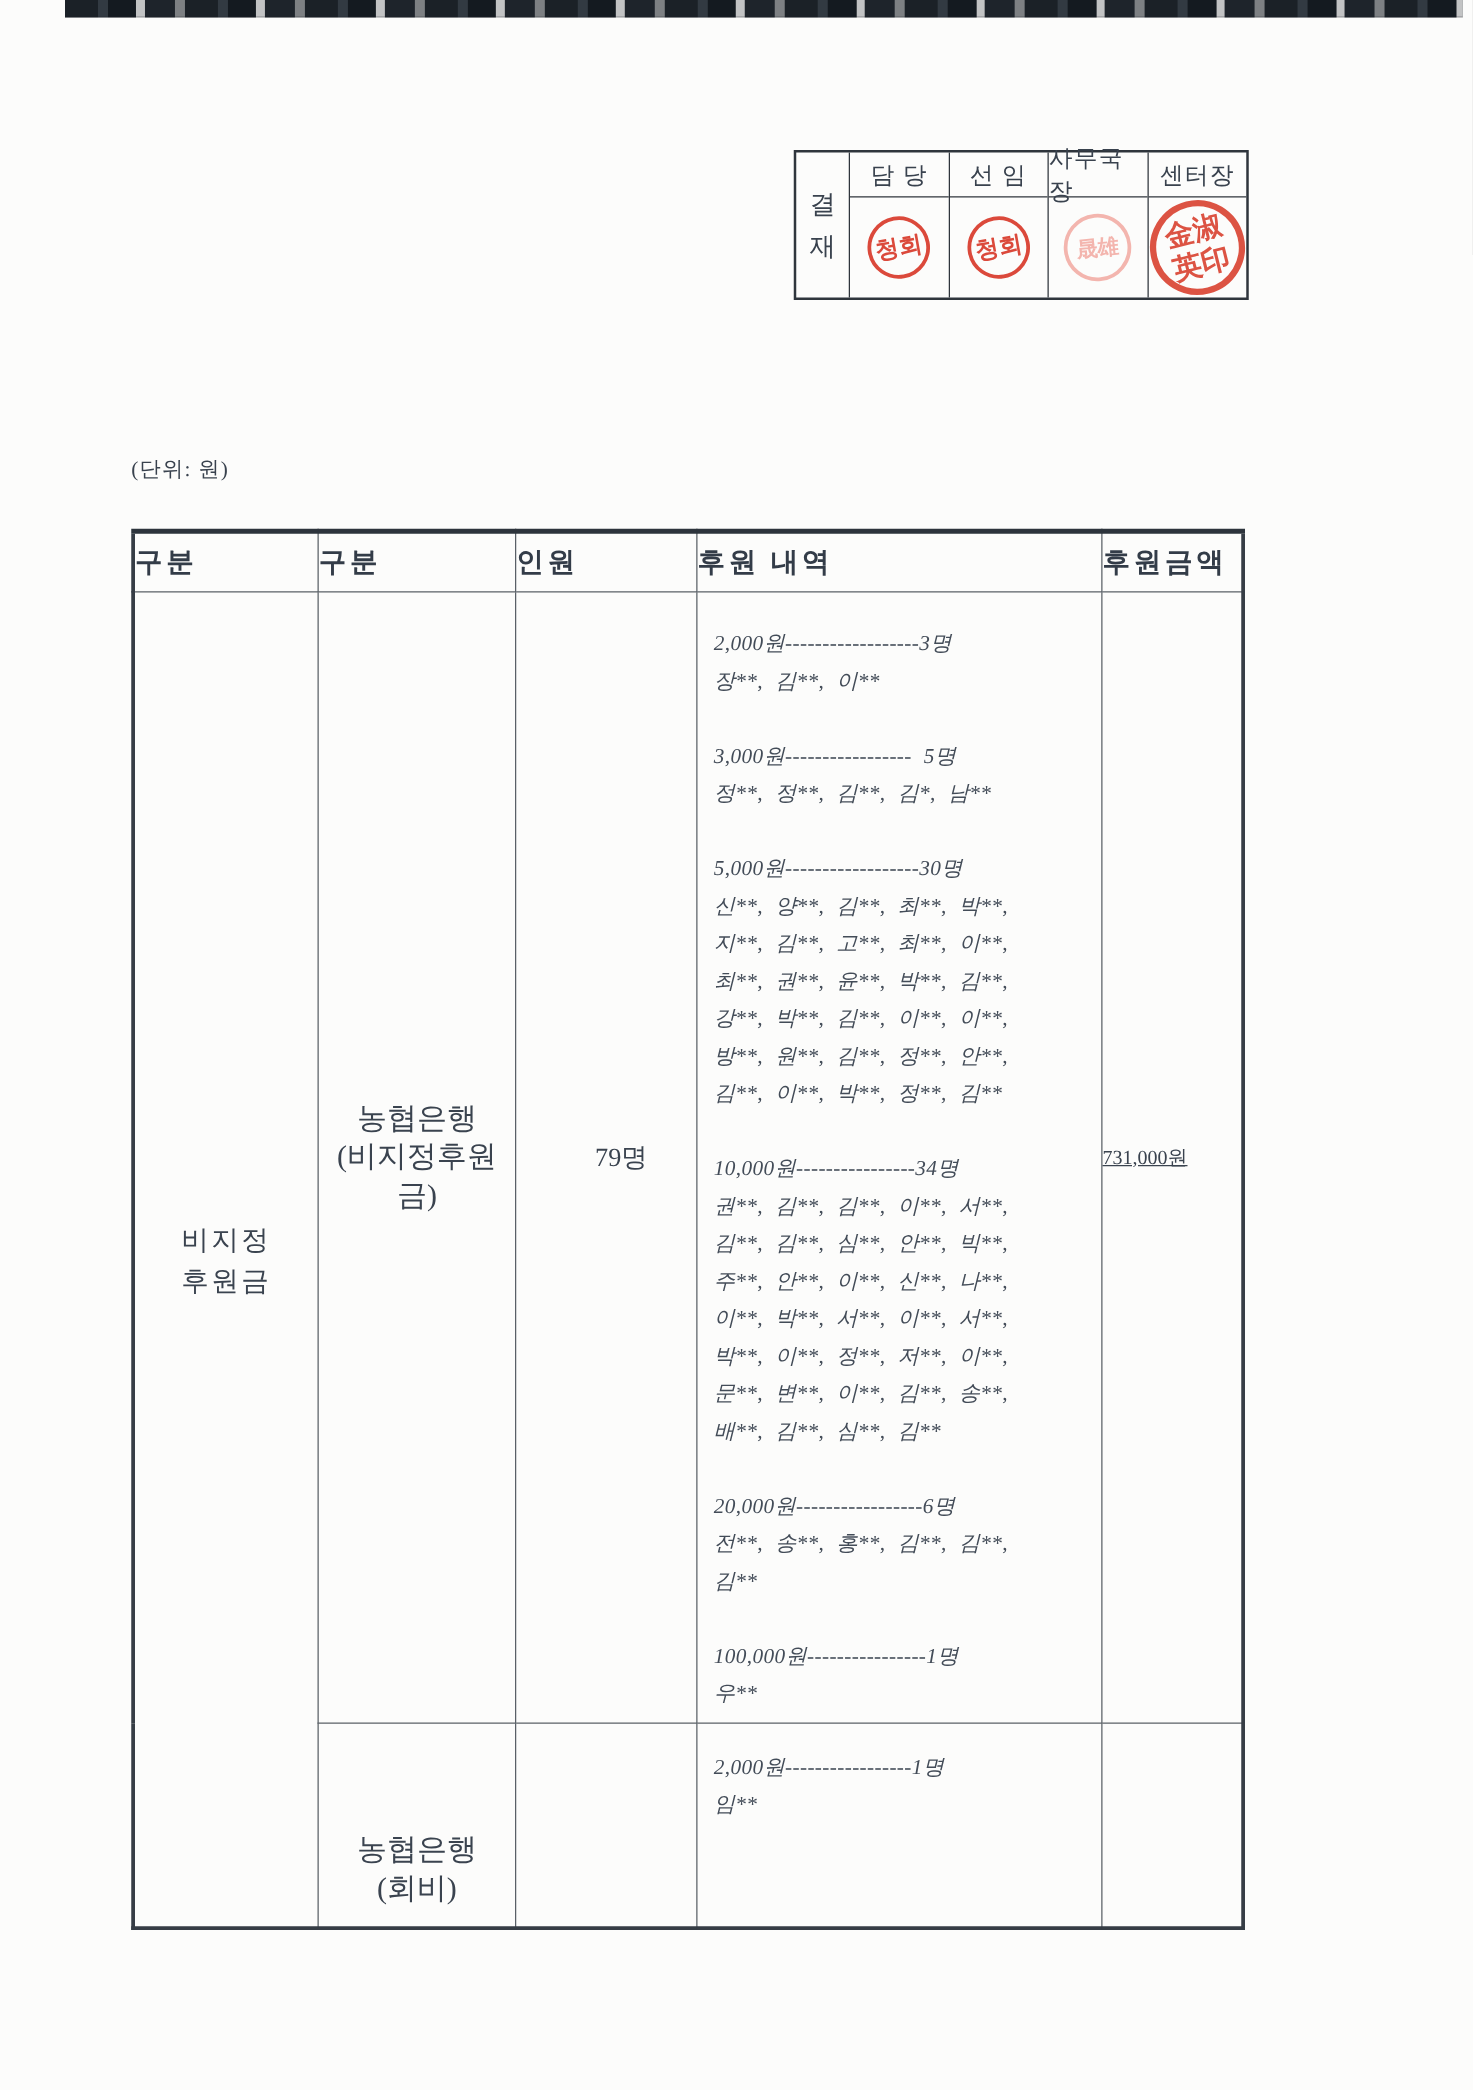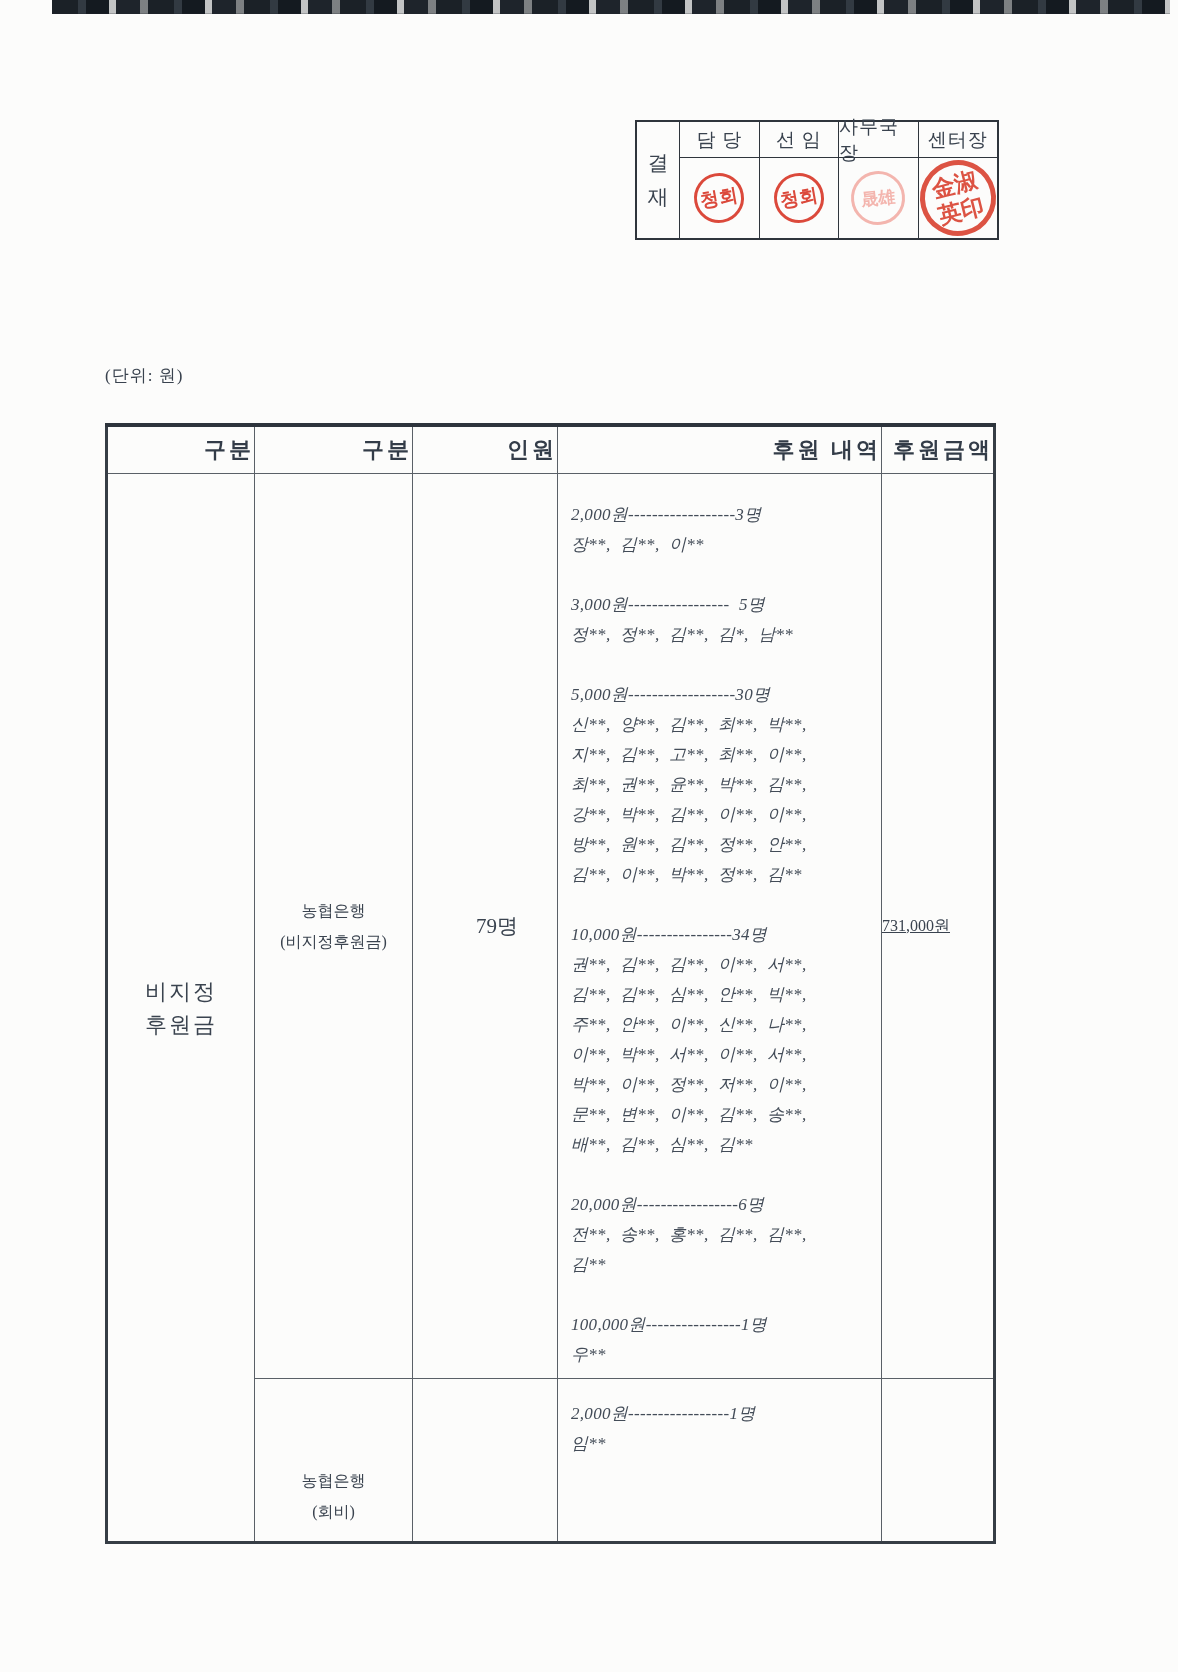--- a/index.html
+++ b/index.html
@@ -56,29 +56,29 @@
   
   .main-table {
     position:absolute; left:105px; top:423px; width:888px;
     border-collapse:collapse; table-layout:fixed;
     border:3px solid #363d45; border-top:4px solid #2d343c;
     font-size:21px; color:#3a434f;
   }
   .main-table th, .main-table td { border:1px solid #5a6067; padding:0; }
   .main-table th {
     height:46px; font-size:22px; font-weight:700; letter-spacing:3px;
-    text-align:right; color:#333c48;
+    text-align:left; color:#333c48;
   }
   td.cat {
     text-align:center; vertical-align:middle; white-space:pre-line;
     font-size:22px; line-height:33px; letter-spacing:2px;margin-left:32px;
   }
   td.src {
     text-align:center; vertical-align:middle; white-space:pre-line;
-    font-size:16px; line-height:31px; height:904px;
+    font-size:24px; line-height:31px; height:904px;
   }
   td.src2 { vertical-align:bottom; padding-bottom:14px; height:148px; }
   td.cnt { text-align:center; vertical-align:middle; font-size:21px;padding-left:24px; }
   td.det {
     vertical-align:top; padding:26px 8px 8px 13px; font-size:17px;
     line-height:30px; white-space:pre-line; word-spacing:5px;
     letter-spacing:0.3px; color:#434c58;font-style:italic;
   }
   td.det2 { padding-top:20px; }
   td.amt { text-align:left; vertical-align:middle; font-size:16px;text-decoration:underline; }

